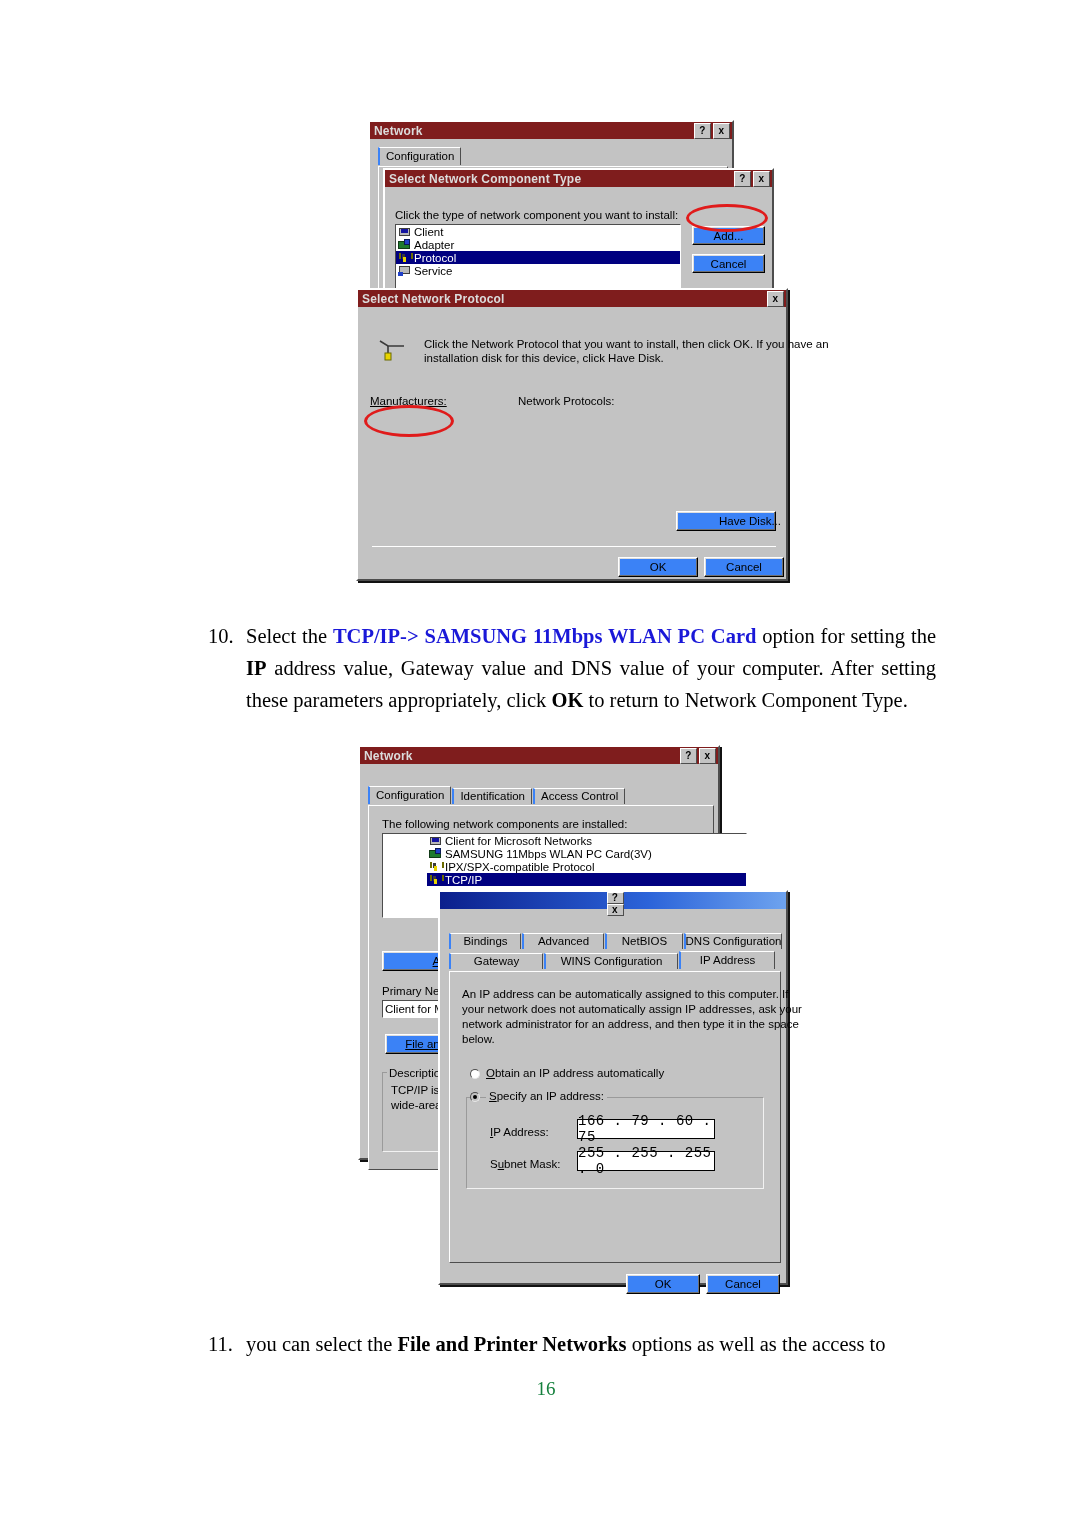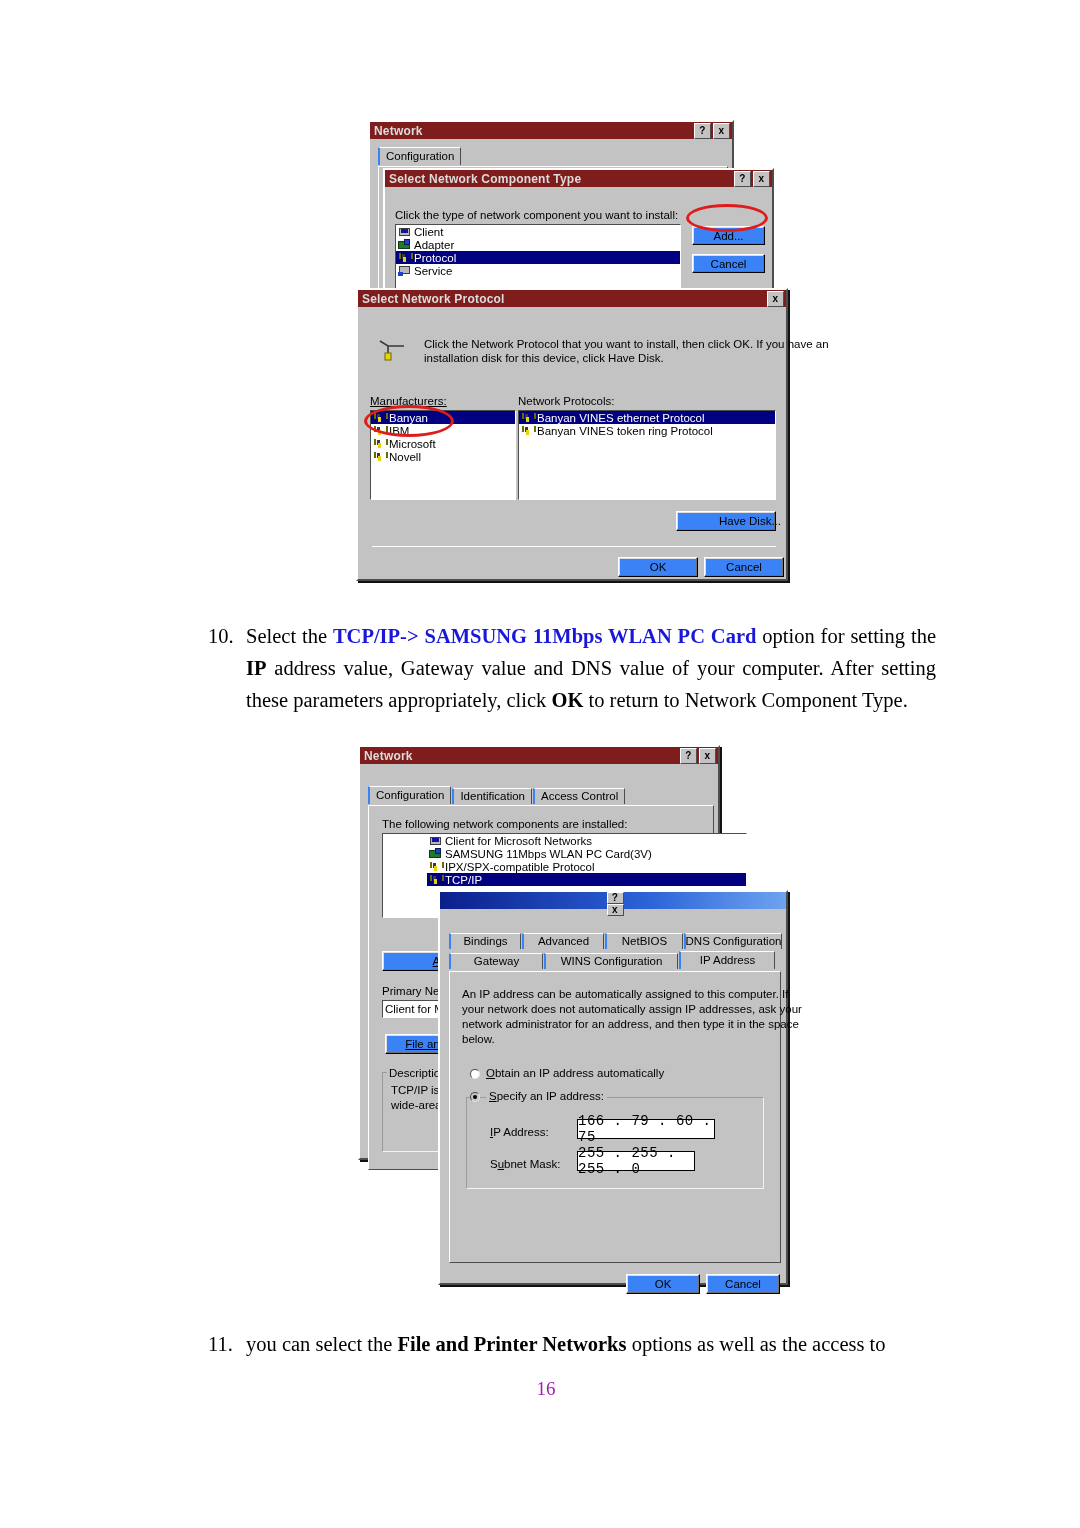--- a/index.html
+++ b/index.html
@@ -18,21 +18,21 @@
     color:#000;
     line-height:32px;
     text-align:justify;
   }
   .doc-para .num{position:absolute;left:0;top:0;width:32px;text-align:left;}
   .doc-para .body{margin-left:38px;display:block;}
   .b{font-weight:bold;}
   .blue{color:#1a18d8;font-weight:bold;}
   .pageno{
     position:absolute;left:0;right:0;text-align:center;
-    font-family:"Liberation Serif", serif;font-size:19px;color:#a21caf;padding-left:12px;
+    font-family:"Liberation Serif", serif;font-size:19px;color:#15803d;padding-left:12px;
   }
 
   
   .win{
     position:absolute;
     background:#c3c3c3;
     border-top:2px solid #ffffff;
     border-left:2px solid #ffffff;
     border-right:2px solid #4d4d4d;
     border-bottom:2px solid #4d4d4d;
@@ -250,49 +250,21 @@
         <path d="M12 9 L12 17" stroke="#3a3a3a" stroke-width="1.6" fill="none"></path>
         <rect x="9" y="16" width="6" height="7" fill="#e8d400" stroke="#6b6b00" stroke-width="1"></rect>
       </svg>
     </div>
     <div class="lbl" style="left:66px;top:31px;">Click the Network Protocol that you want to install, then click OK. If you have an</div>
     <div class="lbl" style="left:66px;top:45px;">installation disk for this device, click Have Disk.</div>
 
     <div class="lbl u" style="left:12px;top:88px;">Manufacturers:</div>
     <div class="lbl" style="left:160px;top:88px;">Network Protocols:</div>
 
-    <div class="listbox" style="left:12px;top:103px;width:146px;height:90px;">
-      <div class="lrow sel">
-        <span class="ic ic-proto"></span>
-        <span>Banyan</span>
-      </div>
-      <div class="lrow">
-        <span class="ic ic-proto"></span>
-        <span>IBM</span>
-      </div>
-      <div class="lrow">
-        <span class="ic ic-proto"></span>
-        <span>Microsoft</span>
-      </div>
-      <div class="lrow">
-        <span class="ic ic-proto"></span>
-        <span>Novell</span>
-      </div>
-    </div>
-
-    <div class="listbox" style="left:160px;top:103px;width:258px;height:90px;">
-      <div class="lrow sel">
-        <span class="ic ic-proto"></span>
-        <span>Banyan VINES ethernet Protocol</span>
-      </div>
-      <div class="lrow">
-        <span class="ic ic-proto"></span>
-        <span>Banyan VINES token ring Protocol</span>
-      </div>
-    </div>
+
 
     <div class="btn" style="left:318px;top:204px;width:100px;height:20px;padding-left:48px;">Have Disk...</div>
     <div class="sep" style="left:14px;top:239px;width:404px;"></div>
     <div class="btn" style="left:260px;top:250px;width:80px;height:20px;">OK</div>
     <div class="btn" style="left:346px;top:250px;width:80px;height:20px;">Cancel</div>
   </div>
 </div>
 
 <div class="ellipse" style="left:364px;top:405px;width:90px;height:32px;"></div>
 
@@ -418,21 +390,21 @@
     </div>
 
     <div class="lbl" style="left:50px;top:217px;">
       <span style="text-decoration:underline;">I</span>P Address:
     </div>
     <div class="ipfield" style="left:137px;top:210px;width:138px;height:20px;">166 .  79  .  60  .  75</div>
 
     <div class="lbl" style="left:50px;top:249px;">
       S<span style="text-decoration:underline;">u</span>bnet Mask:
     </div>
-    <div class="ipfield" style="left:137px;top:242px;width:118px;height:20px;">255 . 255 . 255 .   0</div>
+    <div class="ipfield" style="left:137px;top:242px;width:138px;height:20px;">255 . 255 . 255 .   0</div>
 
     <div class="btn" style="left:186px;top:365px;width:74px;height:20px;">OK</div>
     <div class="btn" style="left:266px;top:365px;width:74px;height:20px;">Cancel</div>
   </div>
 </div>
 
 <div class="doc-para" style="left:208px;top:1328px;width:728px;">
   <span class="num">11.</span>
   <span class="body">
     <span>you can select the </span><span class="b">File and Printer Networks</span><span> options as well as the access to</span>

